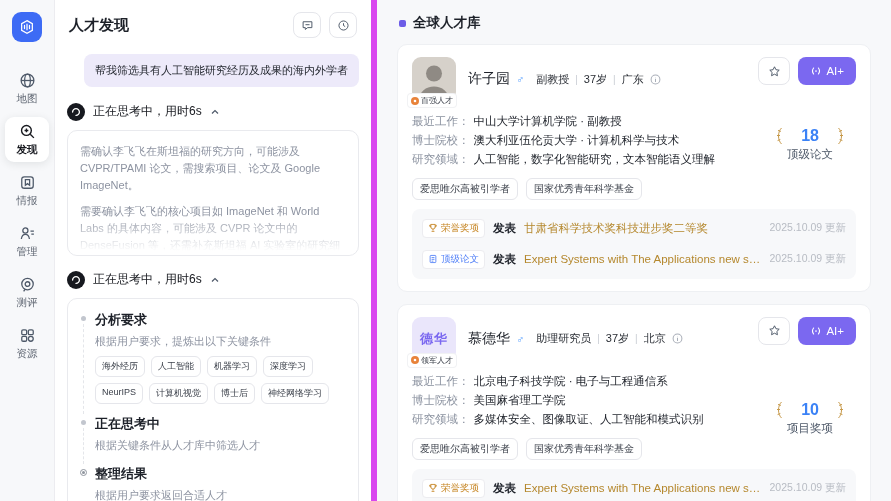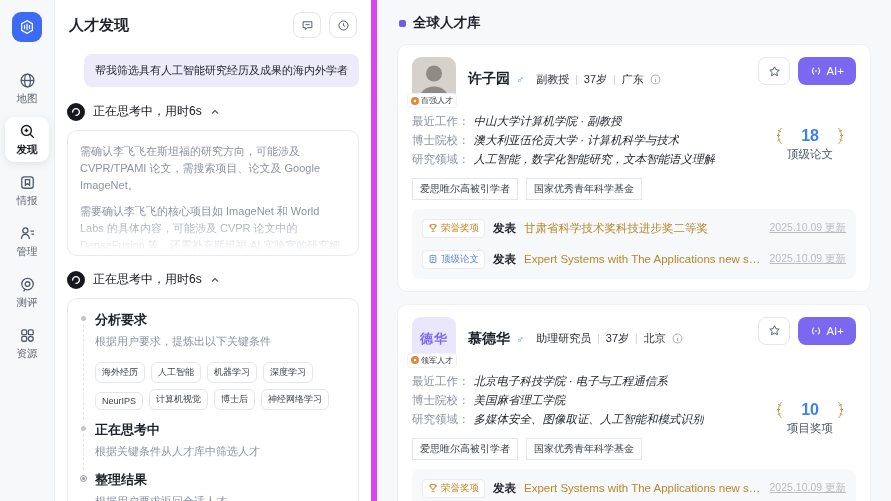--- a/index.html
+++ b/index.html
@@ -36,63 +36,63 @@
   .fade-overlay { position:absolute; left:1px; right:1px; bottom:0; height:40px; border-radius:0 0 10px 10px;
                   background:linear-gradient(to bottom, rgba(255,255,255,0), #fff 90%); pointer-events:none; }
   .step { position:relative; padding-left:15px; margin-bottom:11px; }
   .step:last-child { margin-bottom:2px; }
   .step .dot { position:absolute; left:1px; top:5px; width:5px; height:5px; border-radius:50%; background:#c2c6ce; }
   .step.current .dot { width:7px; height:7px; left:0; top:4px; background:#fff; border:1px solid #8f959e; }
   .step.current .dot::after { content:""; position:absolute; left:1px; top:1px; width:3px; height:3px; border-radius:50%; background:#8f959e; }
   .step .vline { position:absolute; left:3px; top:13px; bottom:-10px; border-left:1px dashed #e4e6ea; }
   .step-title { font-size:13px; font-weight:bold; margin-bottom:4px; }
   .step-desc { font-size:11px; color:#8d93a1; line-height:1.5; }
-  .chip-wrap { display:flex; flex-wrap:wrap; gap:6px 6px; margin-top:13px;align-items:flex-end; }
+  .chip-wrap { display:flex; flex-wrap:wrap; gap:6px 6px; margin-top:7px; }
   .chip { border:1px solid #e5e6eb; border-radius:6px; padding:3px 6px; font-size:9px; color:#3c414b; background:#fff; white-space:nowrap; }
 
   
   .results-panel { flex:1; background:#f7f8fa; padding:10px 20px 0; overflow:hidden; }
   .results-title { display:flex; align-items:center; gap:7px; font-size:13.5px; font-weight:bold; margin:4px 0 12px 2px; }
   .bullet-sq { width:7px; height:7px; border-radius:2px; background:#6c5ce7; }
   .card { background:#fff; border:1px solid #eef0f3; border-radius:10px; padding:12px 14px; margin-bottom:12px; position:relative; }
   .card-head { display:flex; align-items:center; gap:12px; }
   .avatar-wrap { position:relative; flex:0 0 44px; }
   .avatar { width:44px; height:44px; border-radius:9px; overflow:hidden; display:flex; align-items:center; justify-content:center; }
   .avatar.txt { background:#eae6fb; color:#7b68f0; font-size:13px; font-weight:bold; letter-spacing:1px; }
   .talent-badge { position:absolute; left:-4px; bottom:-6px; background:#fff; border-radius:3px; padding:1px 3px;
                   font-size:8px; color:#3c414b; display:flex; align-items:center; gap:2px; white-space:nowrap;
                   box-shadow:0 0 0 1px #f1f2f4; }
   .name-row { display:flex; align-items:center; gap:6px; }
-  .p-name { font-size:14px; font-weight:bold; }
+  .p-name { font-size:14px; font-weight:normal; }
   .male { color:#4c9aff; font-size:11px; font-weight:bold; }
   .meta { display:flex; align-items:center; gap:6px; font-size:11px; color:#2b2f36; margin-left:6px; }
   .sep { color:#c9cdd4; font-size:10px; }
   .actions { position:absolute; top:12px; right:14px; display:flex; gap:8px; }
   .star-btn { width:32px; height:28px; border:1px solid #e5e6eb; border-radius:8px; background:#fff;
               display:flex; align-items:center; justify-content:center; cursor:pointer; }
   .ai-btn { height:28px; padding:0 12px; border:none; border-radius:8px; background:#7b68f0; color:#fff;
             font-size:11.5px; display:flex; align-items:center; gap:4px; cursor:pointer; }
   .info-rows { margin-top:11px; padding-right:110px; }
   .info-row { display:flex; font-size:11.5px; line-height:1.65; }
   .info-lbl { color:#8a919f; flex:0 0 auto; margin-right:4px; }
-  .info-val { color:#1d2129; white-space:nowrap; overflow:hidden; text-overflow:ellipsis;font-style:italic; }
+  .info-val { color:#1d2129; white-space:nowrap; overflow:hidden; text-overflow:ellipsis; }
   .metric { position:absolute; right:24px; top:82px; text-align:center; }
   .metric-num { display:flex; align-items:center; justify-content:center; gap:18px; color:#3b82f6; font-size:16px; font-weight:bold; }
   .metric-label { font-size:11.5px; color:#4e5969; margin-top:2px; }
   .tag-row { display:flex; gap:8px; margin:9px 0 9px; }
-  .tag-chip { border:1px solid #e5e6eb; border-radius:0; padding:3px 7px; font-size:10px; color:#3c414b; background:#fff; }
+  .tag-chip { border:1px solid #e5e6eb; border-radius:6px; padding:3px 7px; font-size:10px; color:#3c414b; background:#fff; }
   .news-box { background:#f7f8fa; border-radius:8px; padding:4px 10px; }
   .news-row { display:flex; align-items:center; gap:8px; padding:6px 0; font-size:11.5px; }
   .news-badge { background:#fff; border:1px solid #ececf0; border-radius:4px; padding:2px 5px; font-size:9.5px;
                 display:flex; align-items:center; gap:3px; flex:0 0 auto; }
   .news-badge.award { color:#c5831f; }
   .news-badge.paper { color:#4f7ef7; }
   .news-action { font-weight:bold; flex:0 0 auto; }
   .news-link { color:#b5882e; white-space:nowrap; overflow:hidden; text-overflow:ellipsis; cursor:pointer; }
-  .news-date { margin-left:auto; color:#b8bcc4; font-size:10.5px; flex:0 0 auto;text-decoration:underline; }
+  .news-date { margin-left:auto; color:#b8bcc4; font-size:10.5px; flex:0 0 auto; }
 </style>
 </head>
 <body>
 
 <div class="app">
 
   <aside class="sidebar">
     <div class="logo">
       <svg width="16" height="16" viewBox="0 0 18 18" fill="none" stroke="#fff" stroke-width="1.4">
           <path d="M9 1.8l6 3.4v7.6l-6 3.4-6-3.4V5.2z"></path>

